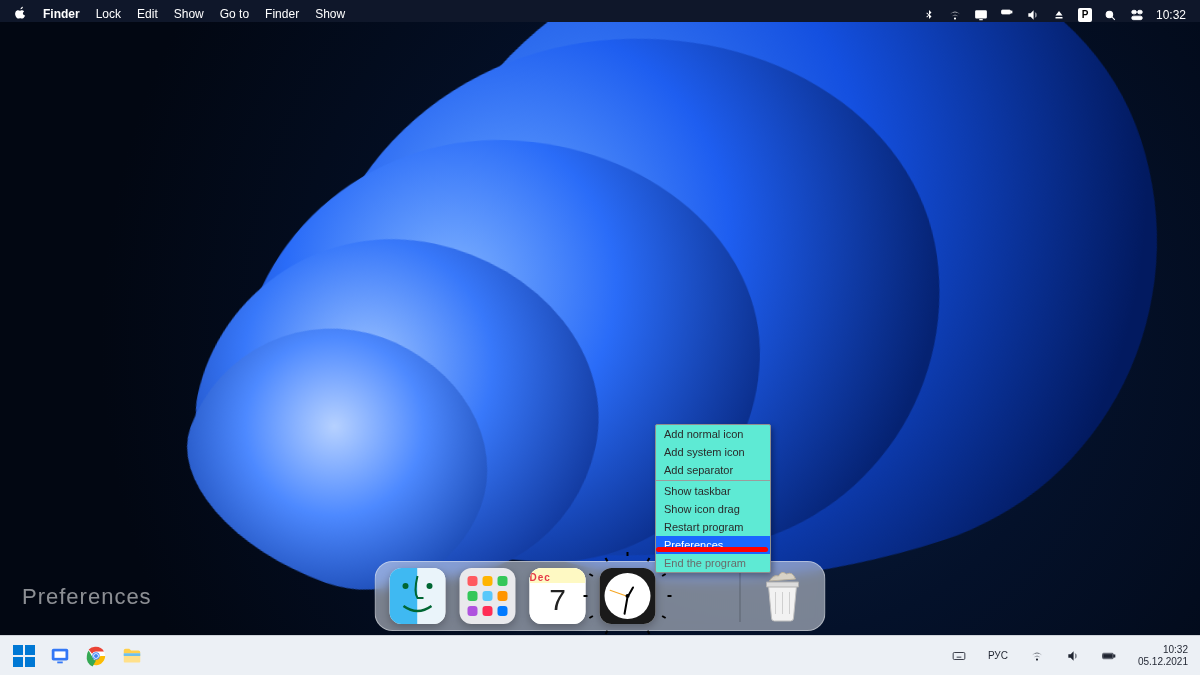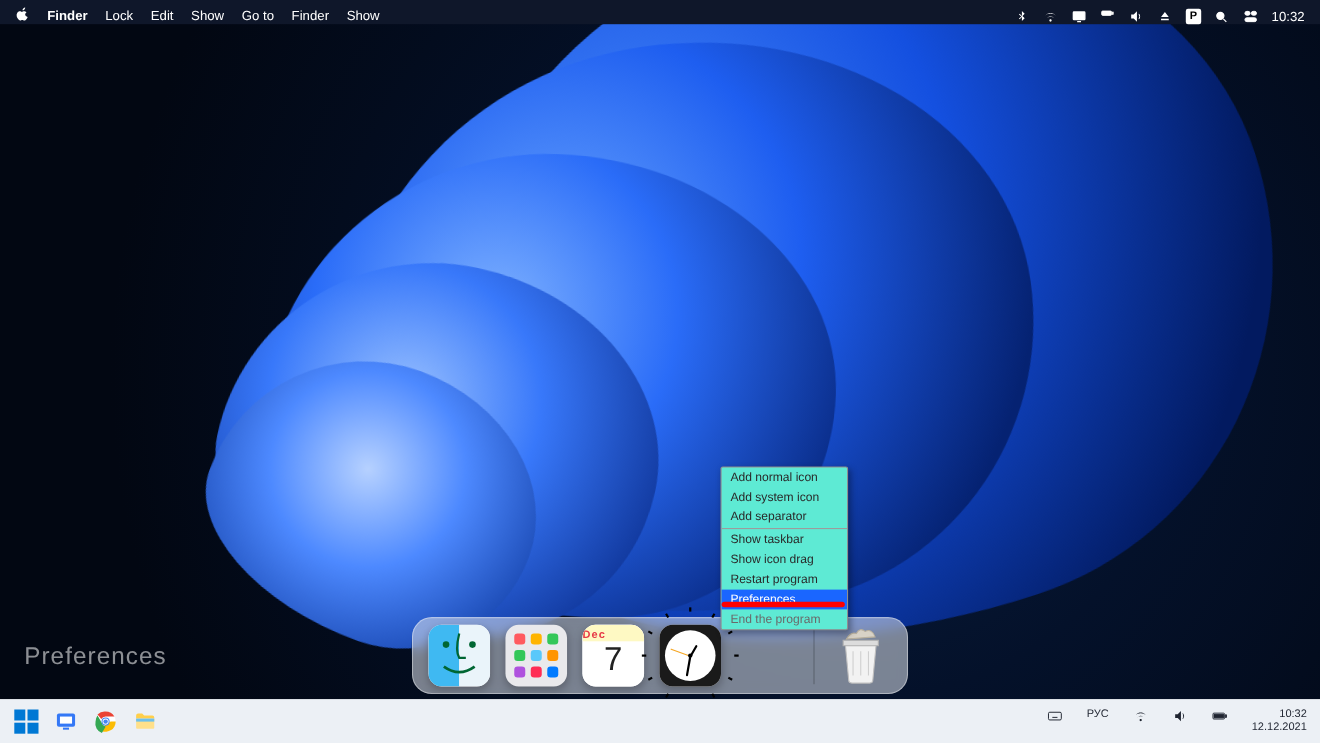--- a/index.html
+++ b/index.html
@@ -70,21 +70,21 @@
   .clock .tick { position:absolute; width:2px; height:4px; background:#000; left:50%; transform-origin:center 23px; }
 
   
   .trash { background:transparent; box-shadow:none; }
   .trash svg { width:48px; height:52px; }
 
   
   #taskbar { position:absolute; left:0; right:0; bottom:0; height:40px; background:#ecf0f5; display:flex; align-items:center; z-index:40; border-top:1px solid #d0d4da; }
   #taskbar .tb-left { display:flex; align-items:center; gap:8px; padding-left:10px; }
   .tb-ic { width:28px; height:28px; display:flex; align-items:center; justify-content:center; border-radius:4px; }
-  #taskbar .tb-right { margin-left:auto; display:flex; align-items:flex-start; gap:22px; padding-right:12px; font-size:10px; color:#1f2430; }
+  #taskbar .tb-right { margin-left:auto; display:flex; align-items:center; gap:22px; padding-right:12px; font-size:10px; color:#1f2430; }
   .tb-time { text-align:right; line-height:1.2; }
   .tray2-ic { width:14px; height:14px; display:inline-flex; align-items:center; justify-content:center; }
 
   
   .winlogo { display:grid; grid-template-columns:10px 10px; grid-template-rows:10px 10px; gap:2px; }
   .winlogo div { background:#0078d4; }
 
 </style>
 </head>
 <body>
@@ -305,18 +305,18 @@
         </span>
       <span class="tray2-ic">
           <svg viewBox="0 0 26 14" width="18" height="12" fill="none" stroke="#1f2430" stroke-width="1.5">
             <rect x="1" y="2" width="20" height="10" rx="2"></rect>
             <rect x="22" y="5" width="2" height="4" fill="#1f2430"></rect>
             <rect x="3" y="4" width="16" height="6" fill="#1f2430"></rect>
           </svg>
         </span>
       <div class="tb-time">
         <div>10:32</div>
-        <div>12.12.2021</div>
+        <div>05.12.2021</div>
       </div>
     </div>
   </div>
 
 </div>
 
 </body></html>

